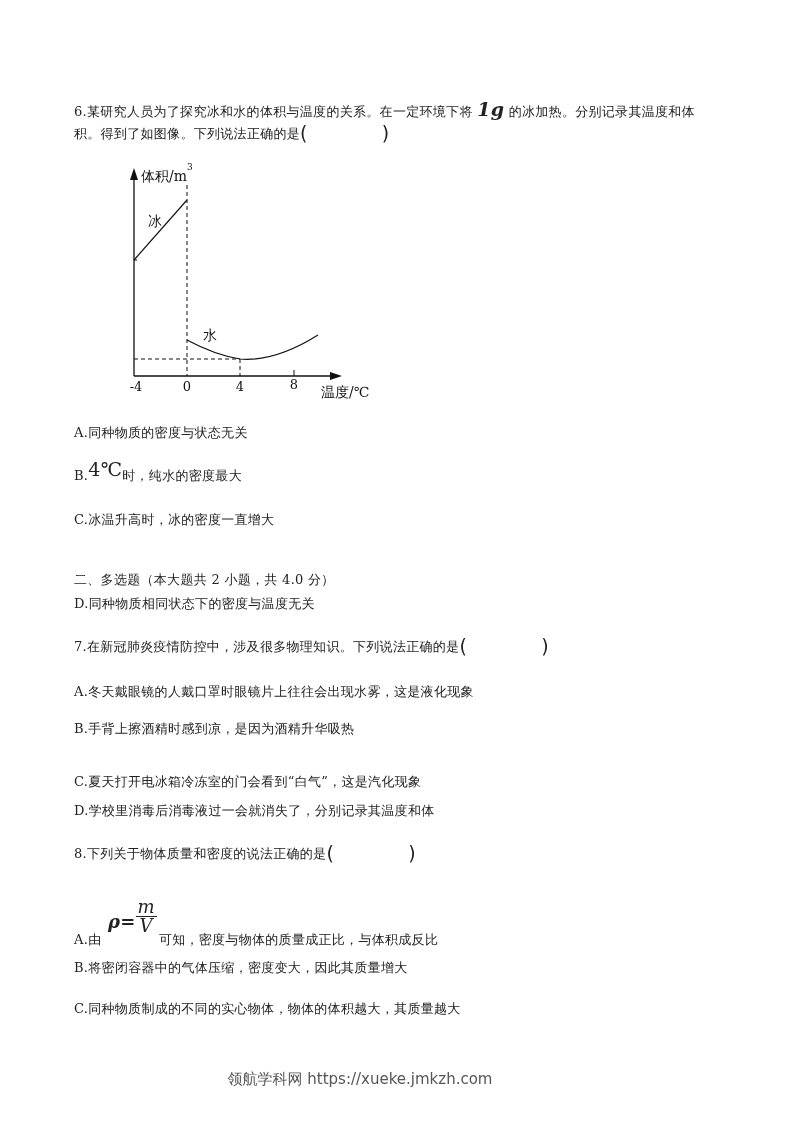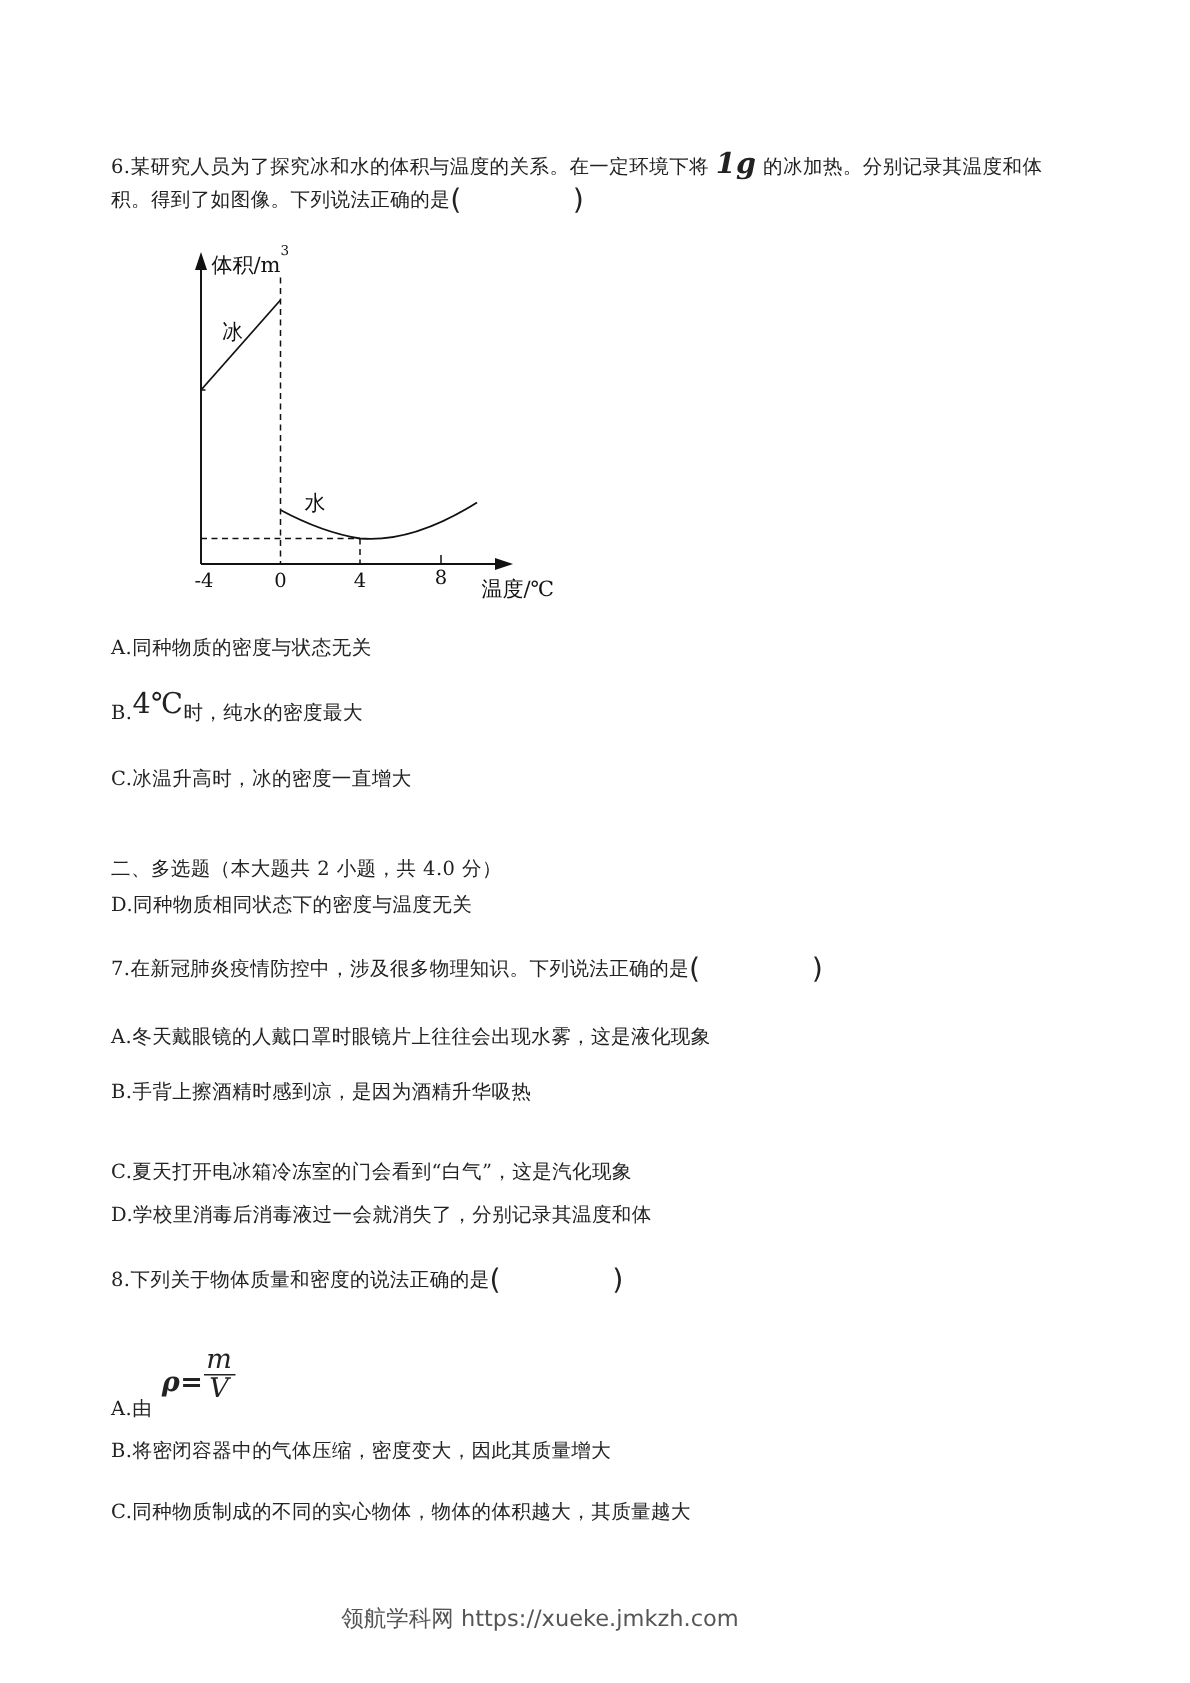--- a/index.html
+++ b/index.html
@@ -88,21 +88,21 @@
   <span>D.</span><span>学校里消毒后消毒液过一会就消失了，分别记录其温度和体</span>
 </div>
 
 <div class="line" style="top:844px;">
   <span>8.下列关于物体质量和密度的说法正确的是</span><span class="paren">(</span><span style="display:inline-block;width:74px;"></span><span class="paren">)</span>
 </div>
 <div class="line" style="top:918px;">
   <span>A.</span><span>由</span>
   <span style="display:inline-block;position:relative;top:-20px;margin:0 2px;">
     <span class="math" style="font-size:18px;vertical-align:-4px;">ρ=</span><span class="frac"><span class="num">m</span><span class="den">V</span></span>
-  </span>
+  </span><span>可知，密度与物体的质量成正比，与体积成反比</span>
 </div>
 <div class="line" style="top:959px;">
   <span>B.</span><span>将密闭容器中的气体压缩，密度变大，因此其质量增大</span>
 </div>
 <div class="line" style="top:1000px;">
   <span>C.</span><span>同种物质制成的不同的实心物体，物体的体积越大，其质量越大</span>
 </div>
 
 <div class="footer">领航学科网 https://xueke.jmkzh.com</div>
 

